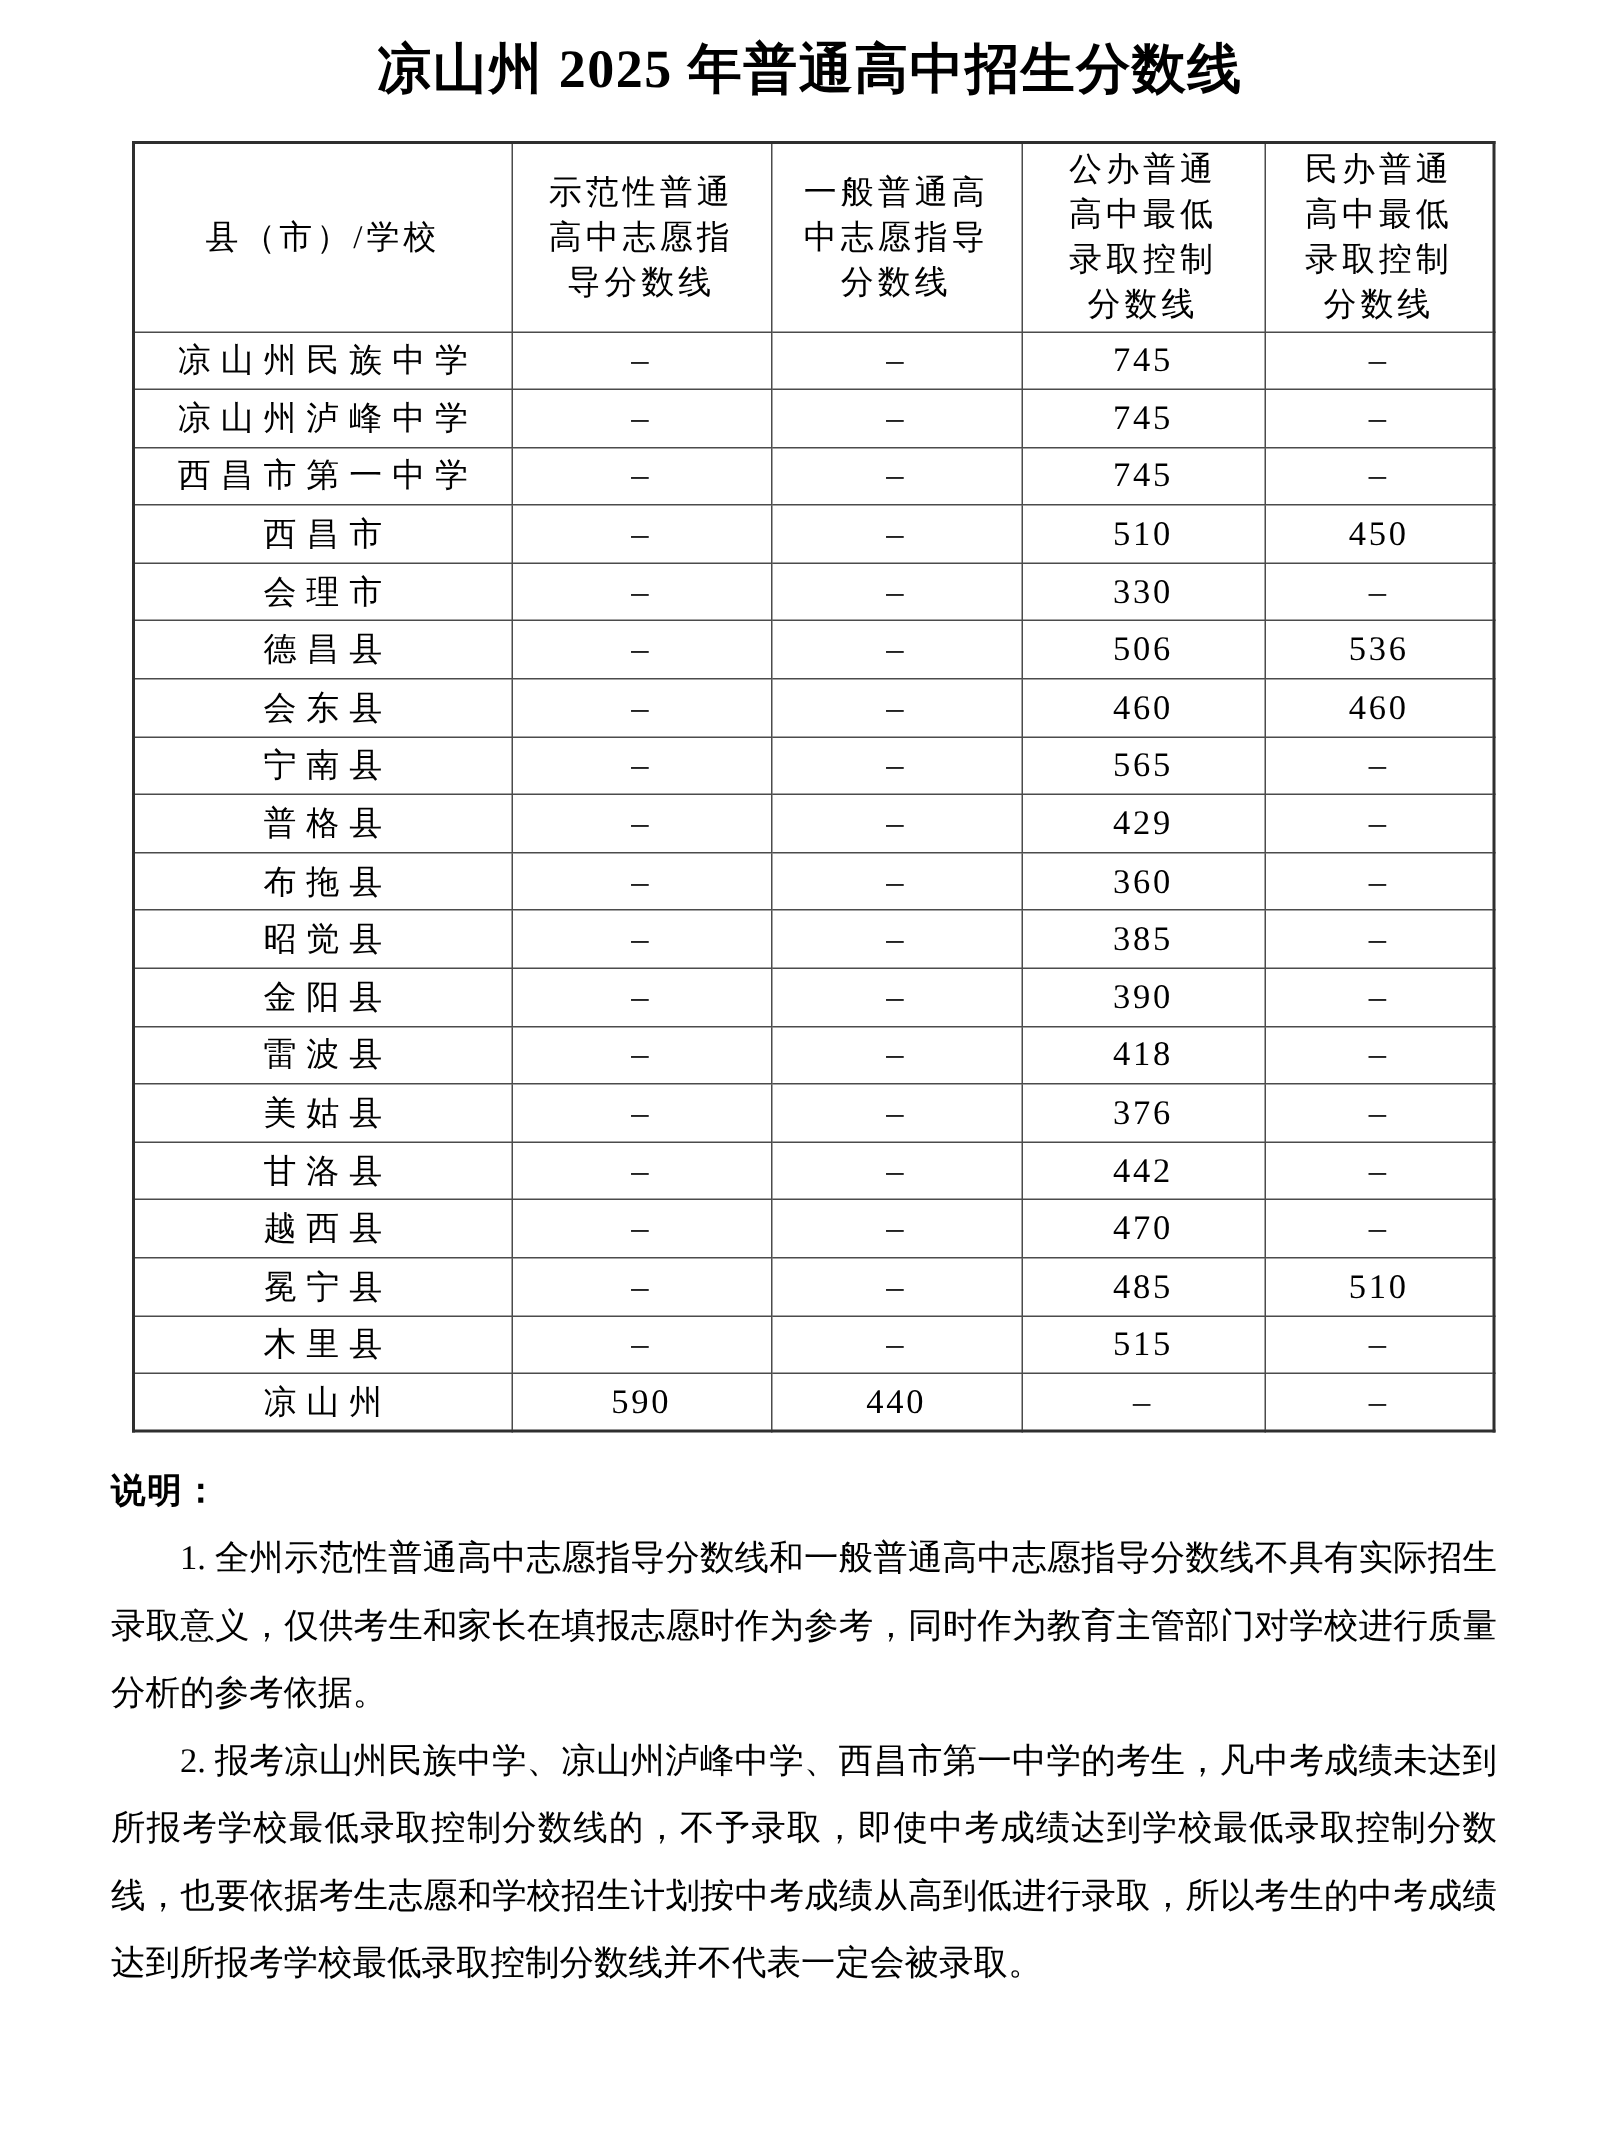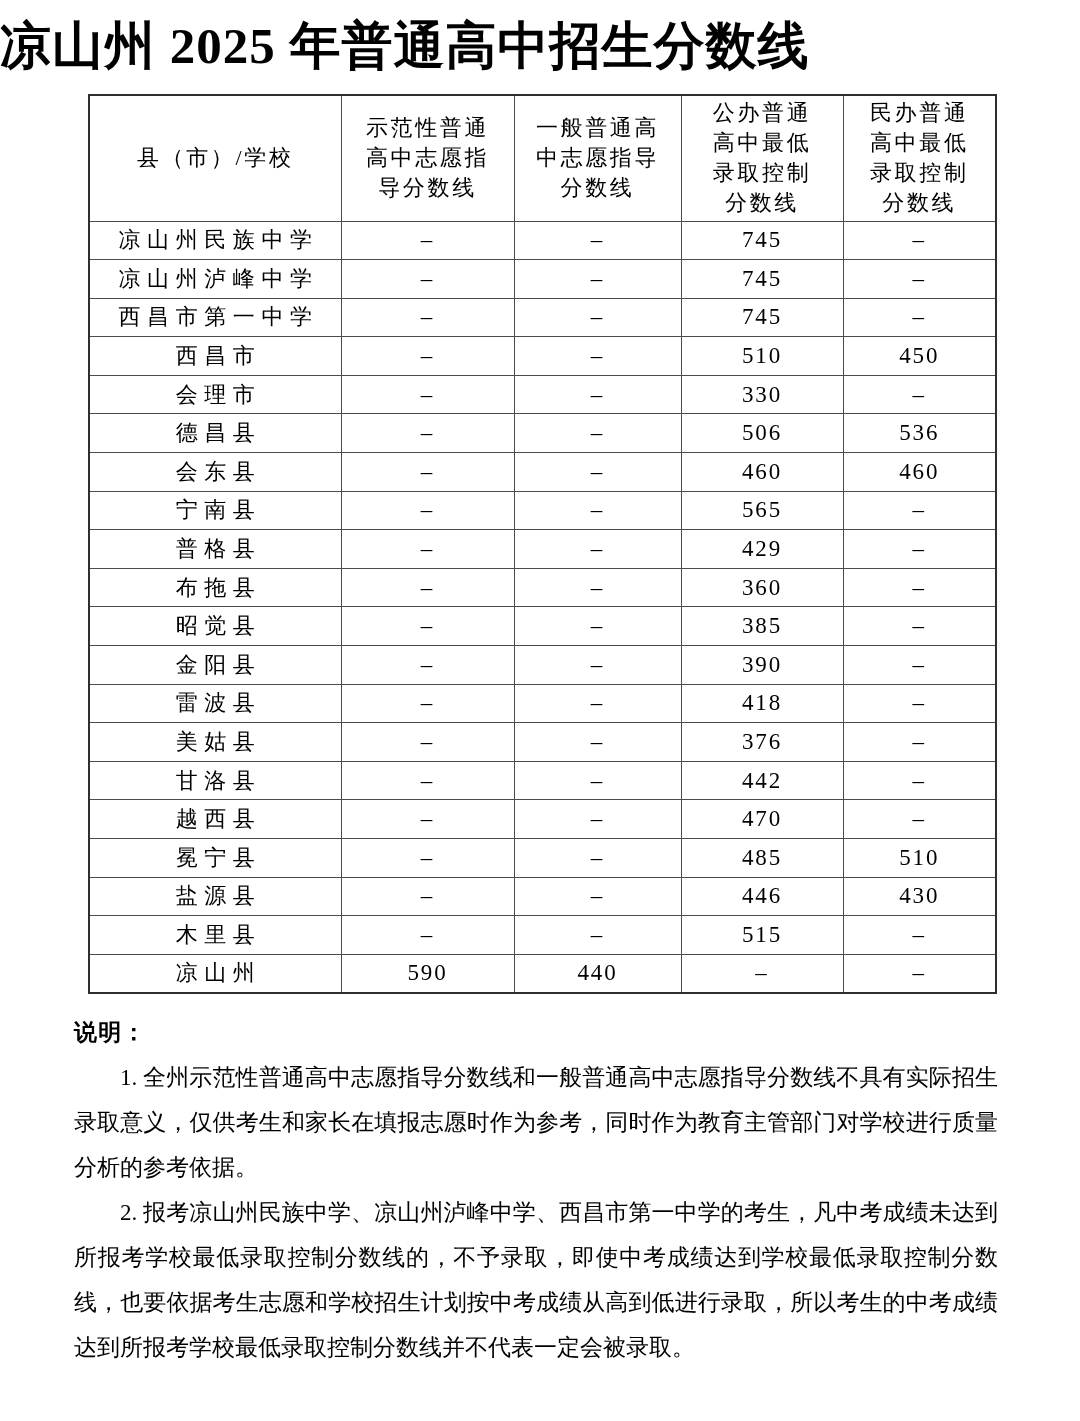--- a/index.html
+++ b/index.html
@@ -17,21 +17,22 @@
   .page {
     width: 1080px;
     height: 1421px;
     box-sizing: border-box;
   }
   .title {
     margin: 0;
     padding-top: 10px;
     height: 72px;
     line-height: 72px;
-    font-size: 51px;
+    text-align: center;
+    font-size: 36px;
     font-weight: 900;
     letter-spacing: 1px;
     font-family: "Liberation Serif", "DejaVu Serif", serif;
   }
   table.score-table {
     border-collapse: collapse;
     table-layout: fixed;
     width: 907px;
     margin-left: 88px;
     margin-top: 12px;
@@ -226,27 +227,20 @@
           <td class="num-cell">–</td>
         </tr>
         <tr>
           <td class="name-cell">冕宁县</td>
           <td class="num-cell">–</td>
           <td class="num-cell">–</td>
           <td class="num-cell">485</td>
           <td class="num-cell">510</td>
         </tr>
         <tr>
-          <td class="name-cell">盐源县</td>
-          <td class="num-cell">–</td>
-          <td class="num-cell">–</td>
-          <td class="num-cell">446</td>
-          <td class="num-cell">430</td>
-        </tr>
-        <tr>
           <td class="name-cell">木里县</td>
           <td class="num-cell">–</td>
           <td class="num-cell">–</td>
           <td class="num-cell">515</td>
           <td class="num-cell">–</td>
         </tr>
         <tr>
           <td class="name-cell">凉山州</td>
           <td class="num-cell">590</td>
           <td class="num-cell">440</td>

